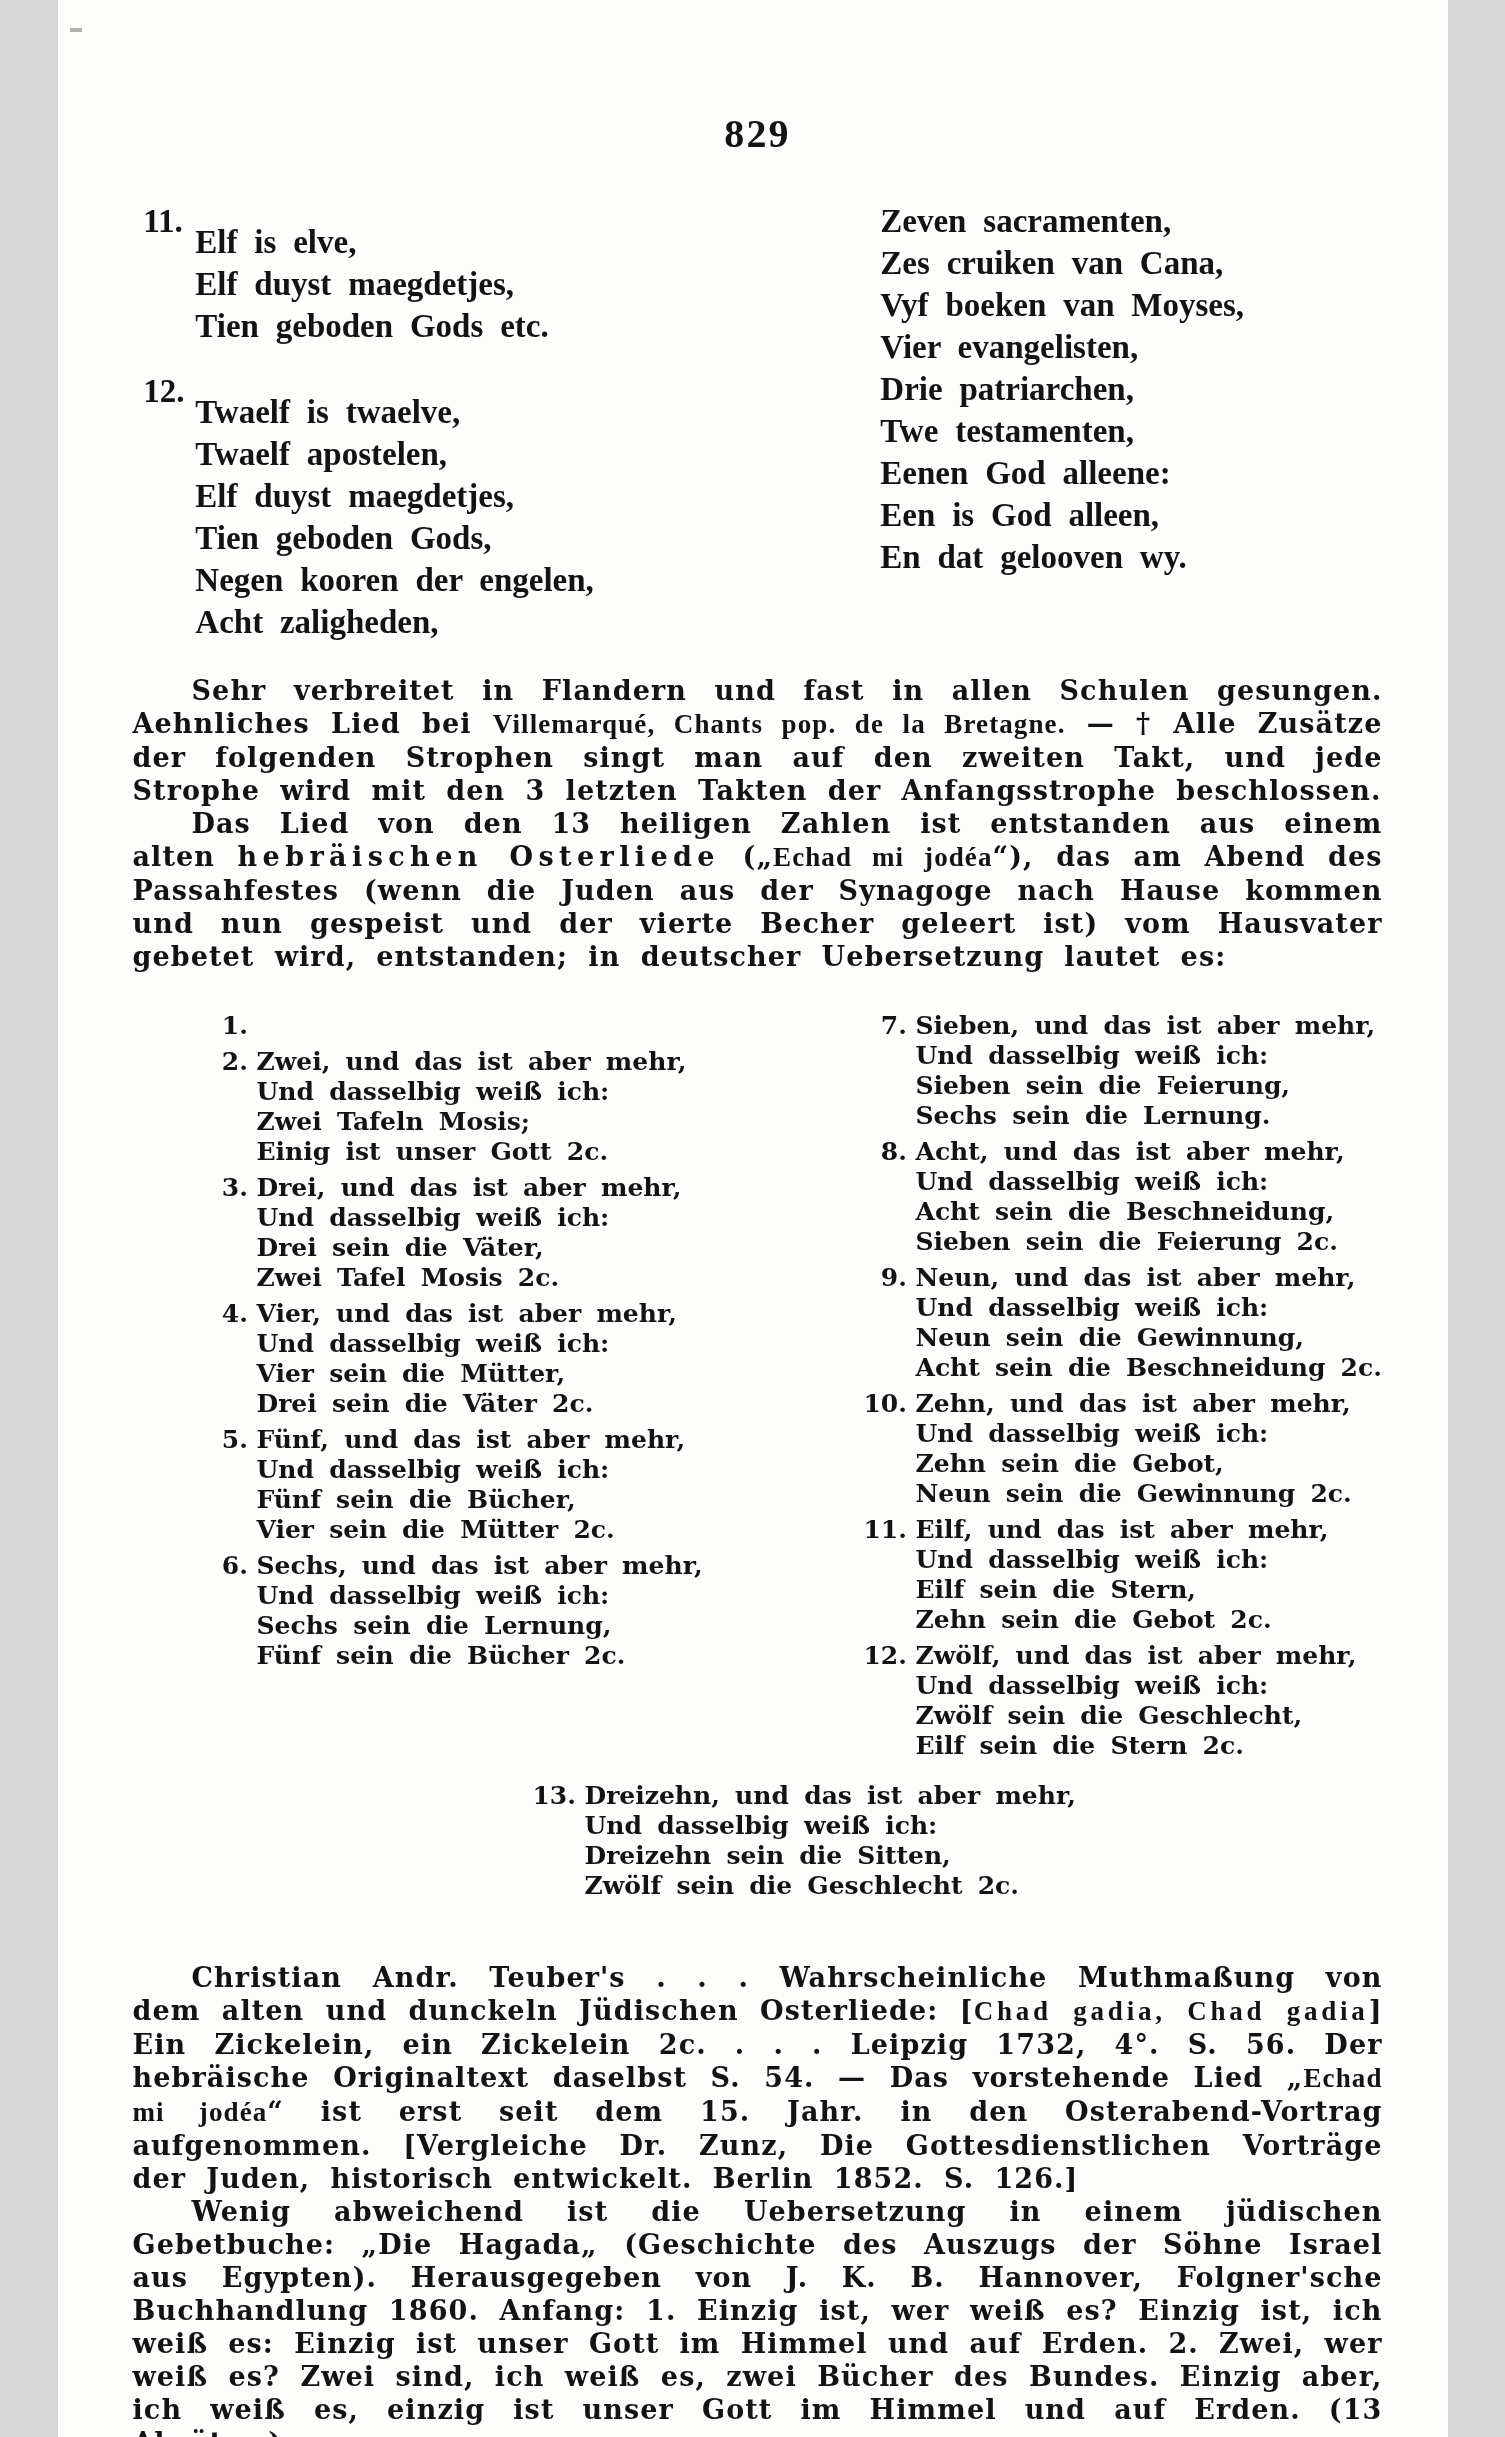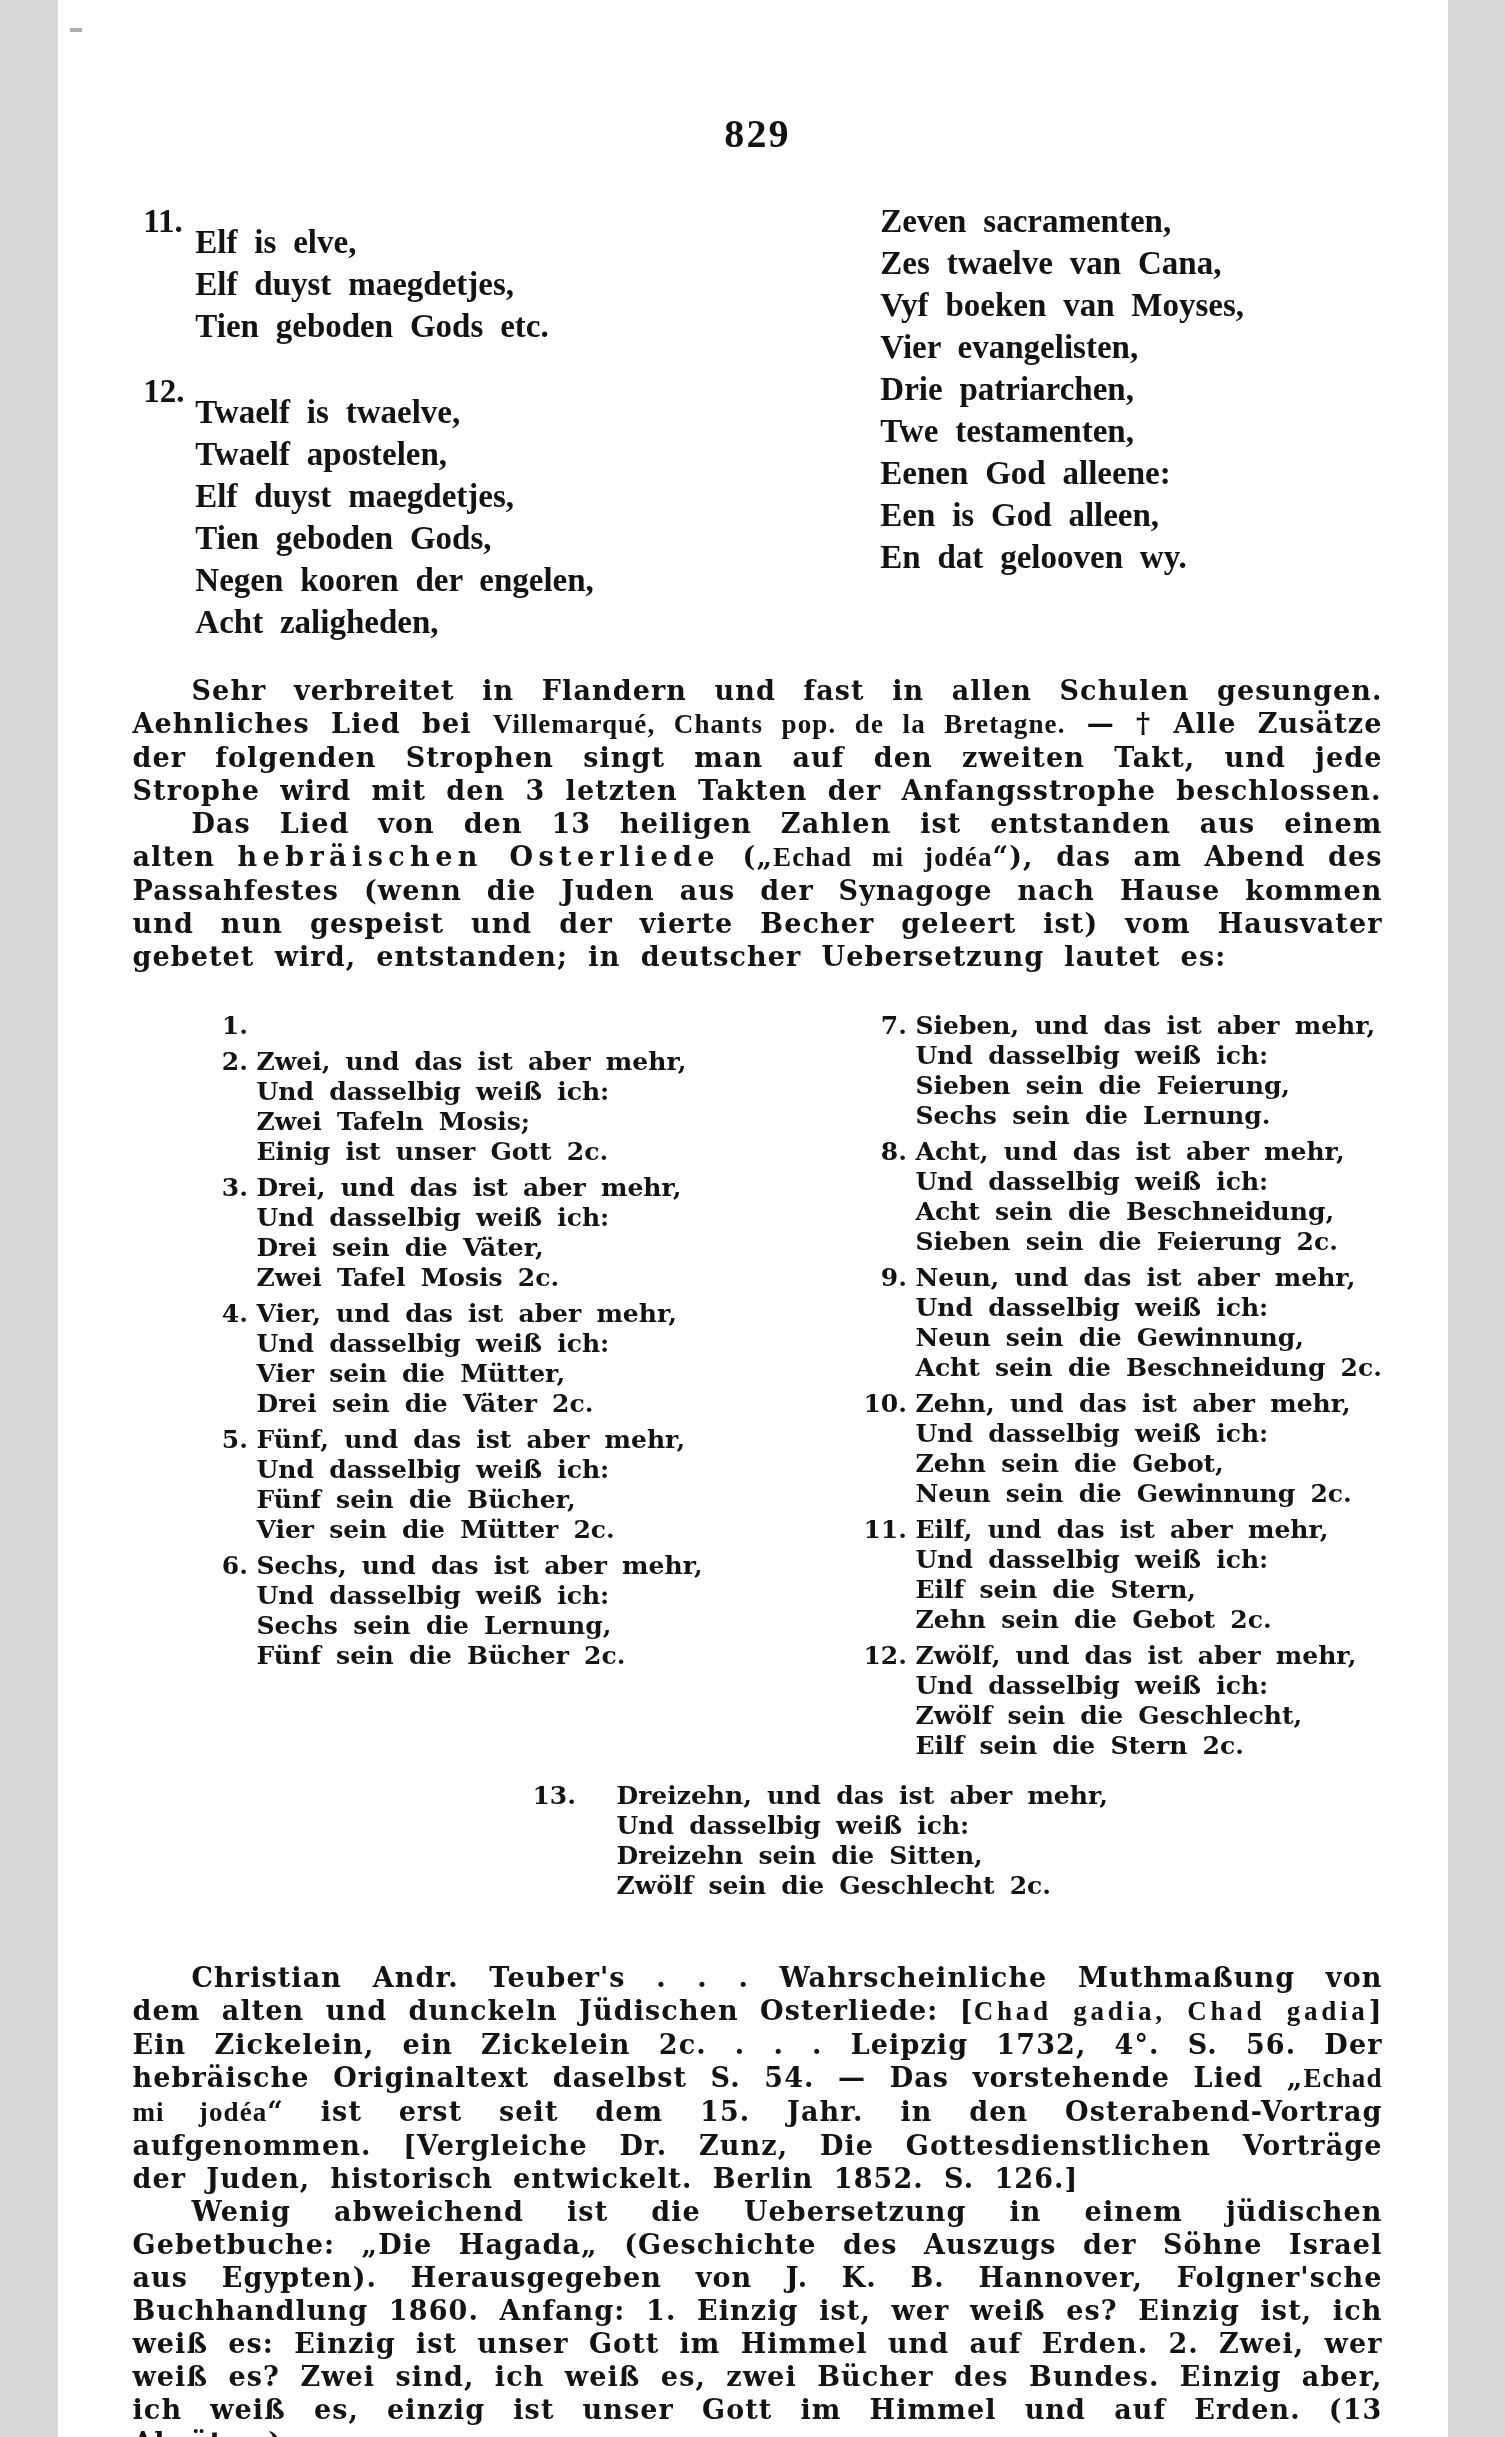--- a/index.html
+++ b/index.html
@@ -66,21 +66,20 @@
   .verse { display:flex; margin-bottom:6px; }
   .v-num {
     width:54px; flex:none;
     text-align:right; padding-right:8.6px; box-sizing:border-box;
   }
   .v-text { white-space:pre-line; }
   .verse-center {
     margin:14px 0 0 398px;
     font-size:25px; line-height:30px;
     word-spacing:6.5px;
-    gap:32px;
   }
 </style>
 </head>
 <body>
 
 <div class="page">
   <div class="scan-speck"></div>
 
   <div class="page-number">829</div>
 
@@ -98,21 +97,21 @@
           <div class="d-num">12.</div>
           <div class="d-text">Twaelf is twaelve,
 Twaelf apostelen,
 Elf duyst maegdetjes,
 Tien geboden Gods,
 Negen kooren der engelen,
 Acht zaligheden,</div>
         </div>
       </div>
     <div class="d-right">Zeven sacramenten,
-Zes twaelve van Cana,
+Zes cruiken van Cana,
 Vyf boeken van Moyses,
 Vier evangelisten,
 Drie patriarchen,
 Twe testamenten,
 Eenen God alleene:
 Een is God alleen,
 En dat gelooven wy.</div>
   </div>
 
   <div class="paras-top">

